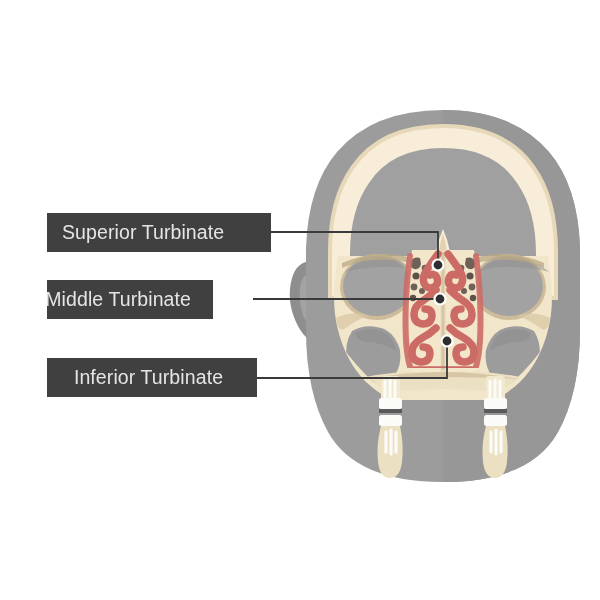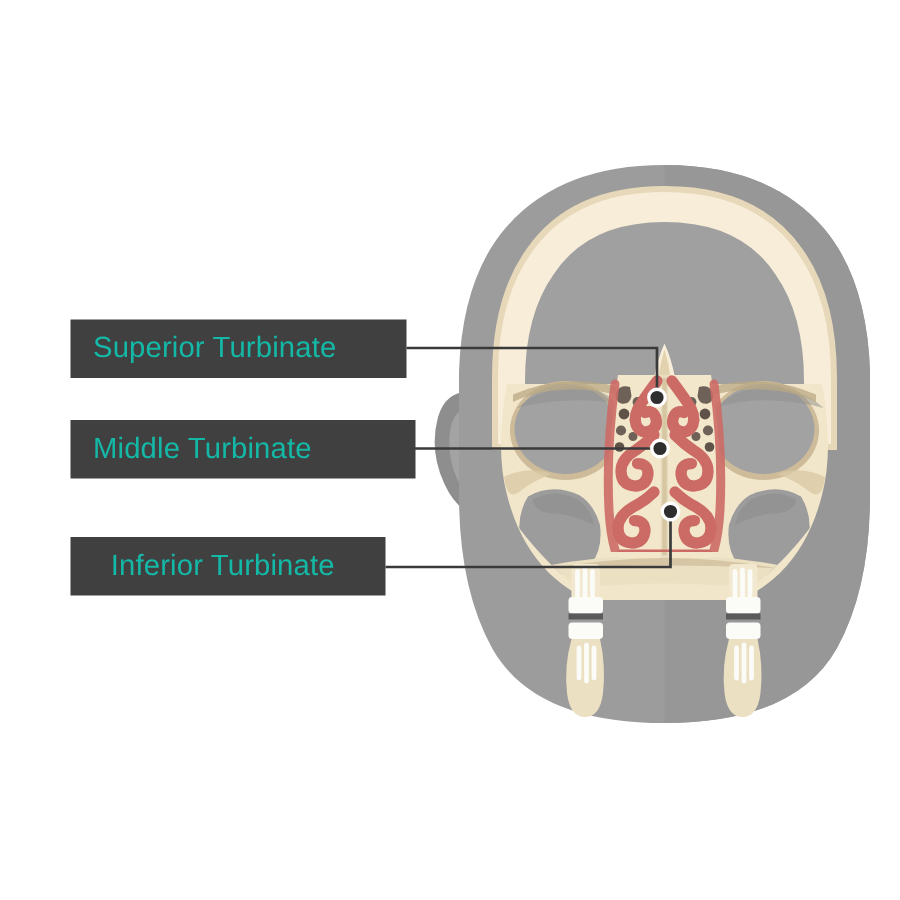--- a/index.html
+++ b/index.html
@@ -25,42 +25,43 @@
     position: absolute;
     left: 0;
     top: 0;
     width: 600px;
     height: 600px;
     display: block;
   }
   .callout-label {
     position: absolute;
     background: #404040;
-    color: #14b8a6;
+    color: #e5e5e5;
     font-family: "Liberation Sans", sans-serif;
     font-size: 19.5px;
     font-weight: 400;
     letter-spacing: 0.1px;
     line-height: 1;
     white-space: nowrap;
     box-sizing: border-box;
     display: flex;
     align-items: center;
     padding: 0 22px 0 15px;
     height: 39px;
   }
   #label-superior {
     left: 47px;
     top: 213px;
     width: 224px;
   }
   #label-middle {
     left: 47px;
     top: 280px;
-    width: 230px;
+    width: 166px;
+    justify-content: flex-end;
   }
   #label-inferior {
     left: 47px;
     top: 358px;
     width: 210px;
     justify-content: center;
   }
 </style>
 </head>
 <body>

